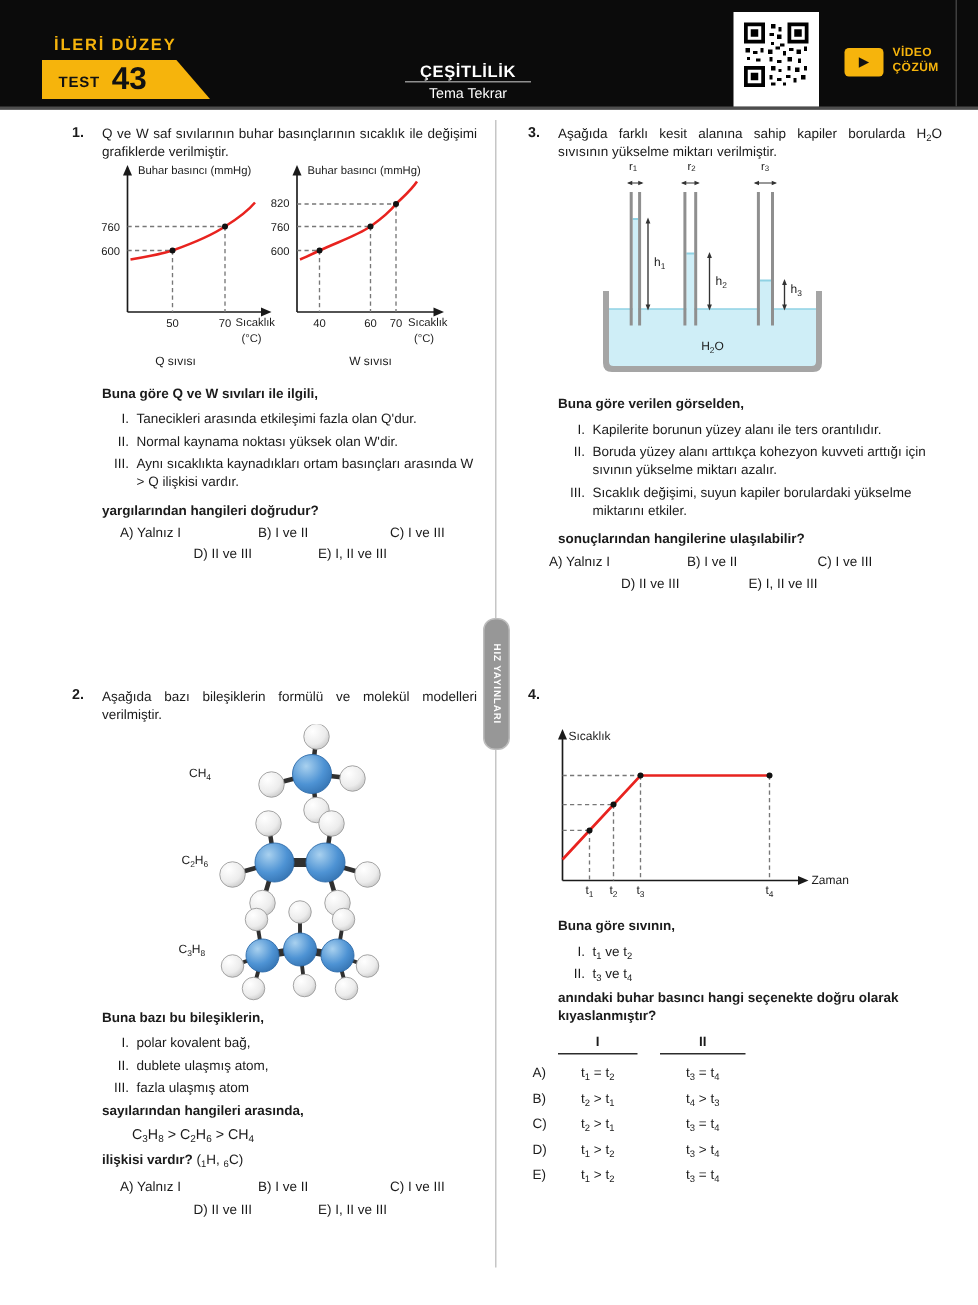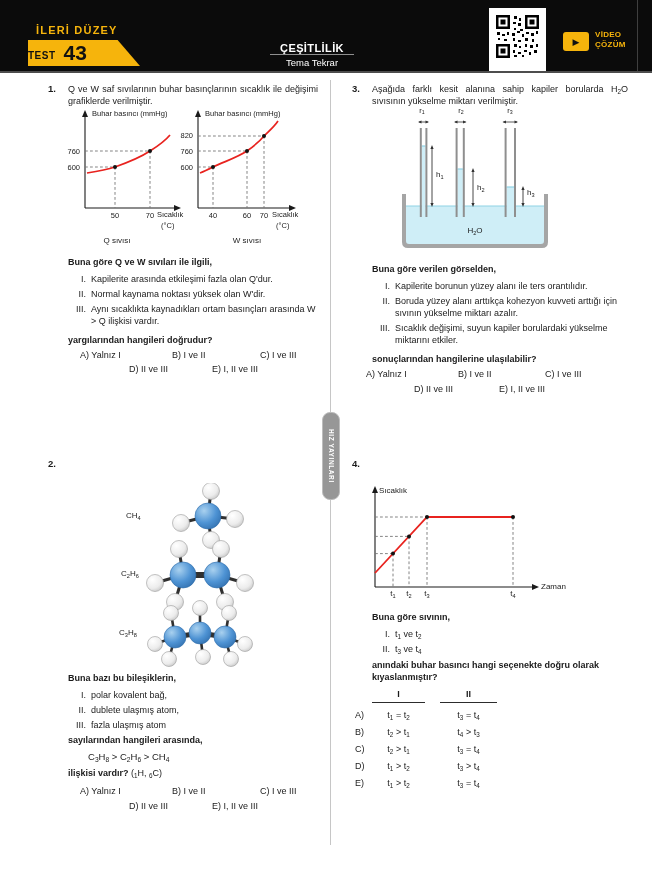--- a/index.html
+++ b/index.html
@@ -19,21 +19,21 @@
   .flab8{font-size:8px;white-space:nowrap;color:#1b1b1b;}
   .tick{font-size:7.5px;text-align:right;}
   .xtick{font-size:7.5px;text-align:center;}
   .cap{font-size:8px;text-align:center;}
   sub{font-size:70%;line-height:0;position:relative;top:0.28em;vertical-align:baseline;}
   
   #hdr{left:0;top:0;width:652px;height:71px;background:#0b0b0b;border-bottom:2px solid #4d4d4d;}
   #lvl{left:36px;top:24px;font-size:11px;font-weight:700;letter-spacing:1.2px;color:#f6b40c;}
   #banner{left:28px;top:40px;width:112px;height:26px;background:#f6b40c;
           clip-path:polygon(0 0,80% 0,100% 100%,0 100%);
-          display:flex;align-items:center;box-sizing:border-box;color:#111;}
+          display:flex;align-items:center;padding-left:11px;box-sizing:border-box;color:#111;}
   #banner .t{font-size:10px;font-weight:700;margin-top:5px;letter-spacing:0.5px;}
   #banner .n{font-size:21px;font-weight:700;margin-left:8px;}
   #ctitle{left:232px;top:42px;width:160px;text-align:center;font-size:11px;font-weight:700;color:#fff;letter-spacing:0.4px;}
   #cline{left:270px;top:54px;width:84px;height:1px;background:#8f8f8f;}
   #csub{left:232px;top:57px;width:160px;text-align:center;font-size:9.5px;color:#fff;}
   #qrpanel{left:489px;top:8px;width:57px;height:63px;background:#fff;}
   #playbtn{left:563px;top:32px;width:26px;height:19px;background:#f6b40c;border-radius:3px;
            display:flex;align-items:center;justify-content:center;font-size:9px;color:#111;}
   #vtxt{left:595px;top:30px;font-size:8px;font-weight:700;color:#f6b40c;line-height:10px;letter-spacing:0.3px;}
   #seam{left:637px;top:0;width:1px;height:71px;background:#3f3f3f;}
@@ -140,39 +140,40 @@
   <div class="abs xtick" style="left:237px;top:211px;width:20px">60</div>
   <div class="abs xtick" style="left:254px;top:211px;width:20px">70</div>
   <div class="abs flab" style="left:272px;top:210px">Sıcaklık</div>
   <div class="abs flab" style="left:276px;top:221px">(°C)</div>
   <div class="abs cap" style="left:217px;top:236px;width:60px">W sıvısı</div>
 
   <div class="abs lead" style="left:68px;top:256px">Buna göre Q ve W sıvıları ile ilgili,</div>
   <div class="abs items" style="left:68px;top:273px;width:252px">
     <div class="item">
         <span class="rn">I.</span>
-        <span class="it">Kapilerite arasında etkileşimi fazla olan Q'dur.</span>
+        <span class="it">Tanecikleri arasında etkileşimi fazla olan Q'dur.</span>
       </div>
     <div class="item">
         <span class="rn">II.</span>
         <span class="it">Normal kaynama noktası yüksek olan W'dir.</span>
       </div>
     <div class="item">
         <span class="rn">III.</span>
         <span class="it">Aynı sıcaklıkta kaynadıkları ortam basınçları arasında W &gt; Q ilişkisi vardır.</span>
       </div>
   </div>
   <div class="abs lead" style="left:68px;top:334px">yargılarından hangileri doğrudur?</div>
   <div class="abs opt" style="left:68px;top:350px">A) Yalnız I</div>
   <div class="abs opt" style="left:160px;top:350px">B) I ve II</div>
   <div class="abs opt" style="left:248px;top:350px">C) I ve III</div>
   <div class="abs opt" style="left:117px;top:364px">D) II ve III</div>
   <div class="abs opt" style="left:200px;top:364px">E) I, II ve III</div>
 
   <div class="abs qnum" style="left:48px;top:458px">2.</div>
+  <div class="abs para" style="left:68px;top:458px;width:250px">Aşağıda bazı bileşiklerin formülü ve molekül modelleri verilmiştir.</div>
 
   <svg class="abs" style="left:95px;top:483px" width="228" height="192" viewBox="0 0 228 192">
     <defs>
       <radialGradient id="gc" cx="0.35" cy="0.3" r="0.85">
         <stop offset="0" stop-color="#a9d1ef"></stop>
           <stop offset="0.55" stop-color="#4e93d4"></stop>
           <stop offset="1" stop-color="#2e6ba9"></stop>
       </radialGradient>
       <radialGradient id="gh" cx="0.35" cy="0.3" r="0.85">
         <stop offset="0" stop-color="#ffffff"></stop>

